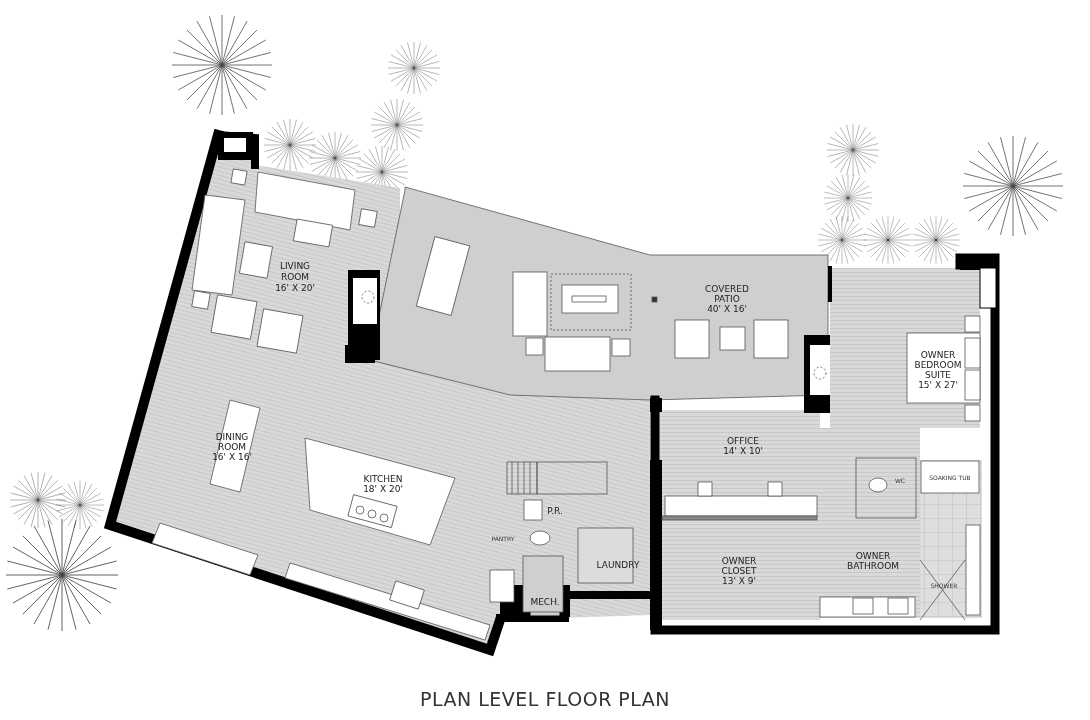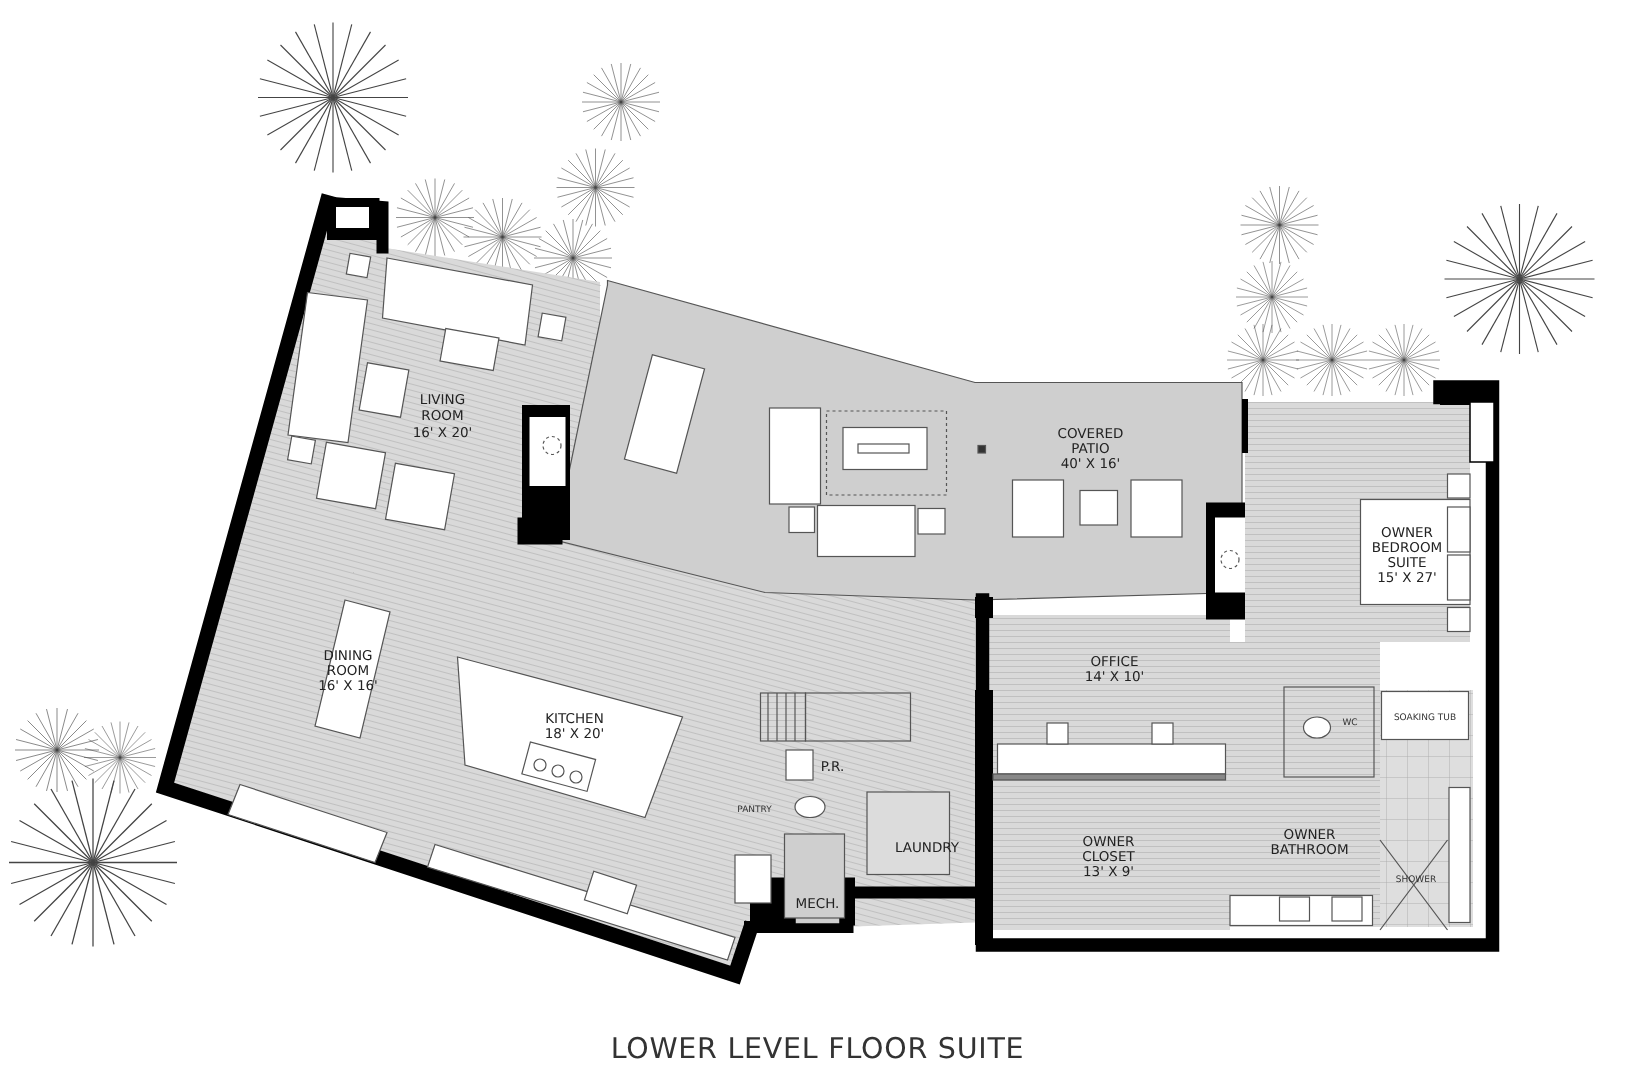--- a/index.html
+++ b/index.html
@@ -224,13 +224,13 @@
     <text class="lbl" x="555" y="514">P.R.</text>
     <text class="lbl-sm" x="503" y="541">PANTRY</text>
     <text class="lbl" x="618" y="568">LAUNDRY</text>
     <text class="lbl" x="545" y="605">MECH.</text>
     <text class="lbl-sm" x="900" y="483">WC</text>
     <text class="lbl-sm" x="950" y="480">SOAKING TUB</text>
     <text class="lbl-sm" x="944" y="588">SHOWER</text>
   </g>
 </svg>
 
-<div class="title">LOWER LEVEL FLOOR SUITE</div>
+<div class="title">PLAN LEVEL FLOOR PLAN</div>
 
 </body></html>

